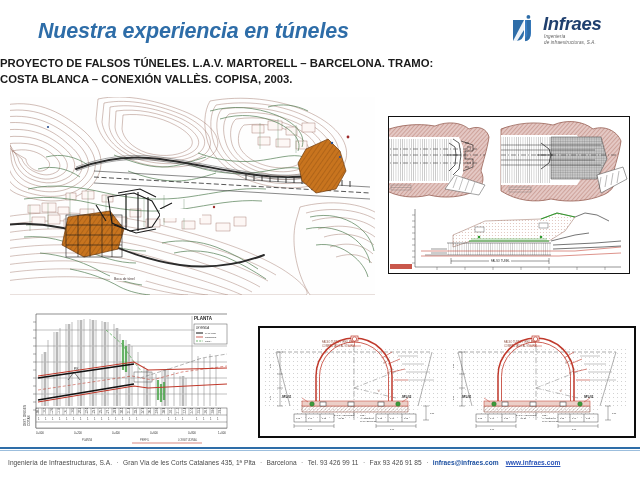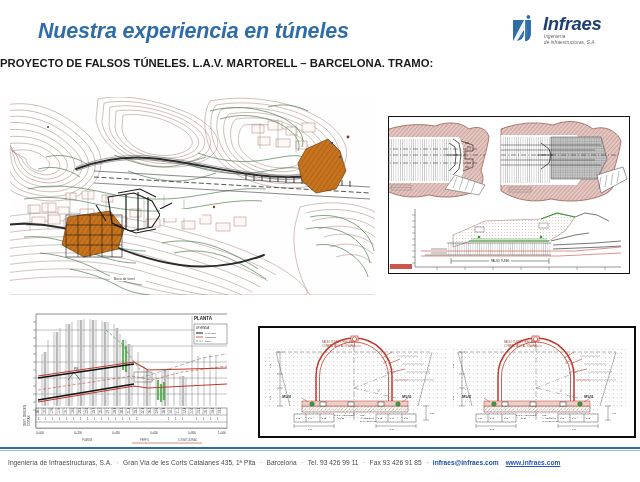--- a/index.html
+++ b/index.html
@@ -167,20 +167,21 @@
     <div id="brand-tagline">
       <span>Ingeniería</span><br>
       <span>de infraestructuras, S.A.</span>
     </div>
   </div>
 
   <div id="page-title">Nuestra experiencia en túneles</div>
 
   <div id="subtitle-block">
     <span id="subtitle-line1">PROYECTO DE FALSOS TÚNELES. L.A.V. MARTORELL – BARCELONA. TRAMO:</span>
+    <span id="subtitle-line2">COSTA BLANCA – CONEXIÓN VALLÈS. COPISA, 2003.</span>
   </div>
 </div>
 
 <div class="panel" id="topo-map-panel">
   <svg width="365" height="198" viewBox="0 0 365 198">
     <defs>
       <pattern id="excavHatch" width="4" height="4" patternTransform="rotate(35)" patternUnits="userSpaceOnUse">
         <rect width="4" height="4" fill="#C8741E"></rect>
         <line x1="0" y1="0" x2="0" y2="4" stroke="#8a4a12" stroke-width="0.8"></line>
       </pattern>

